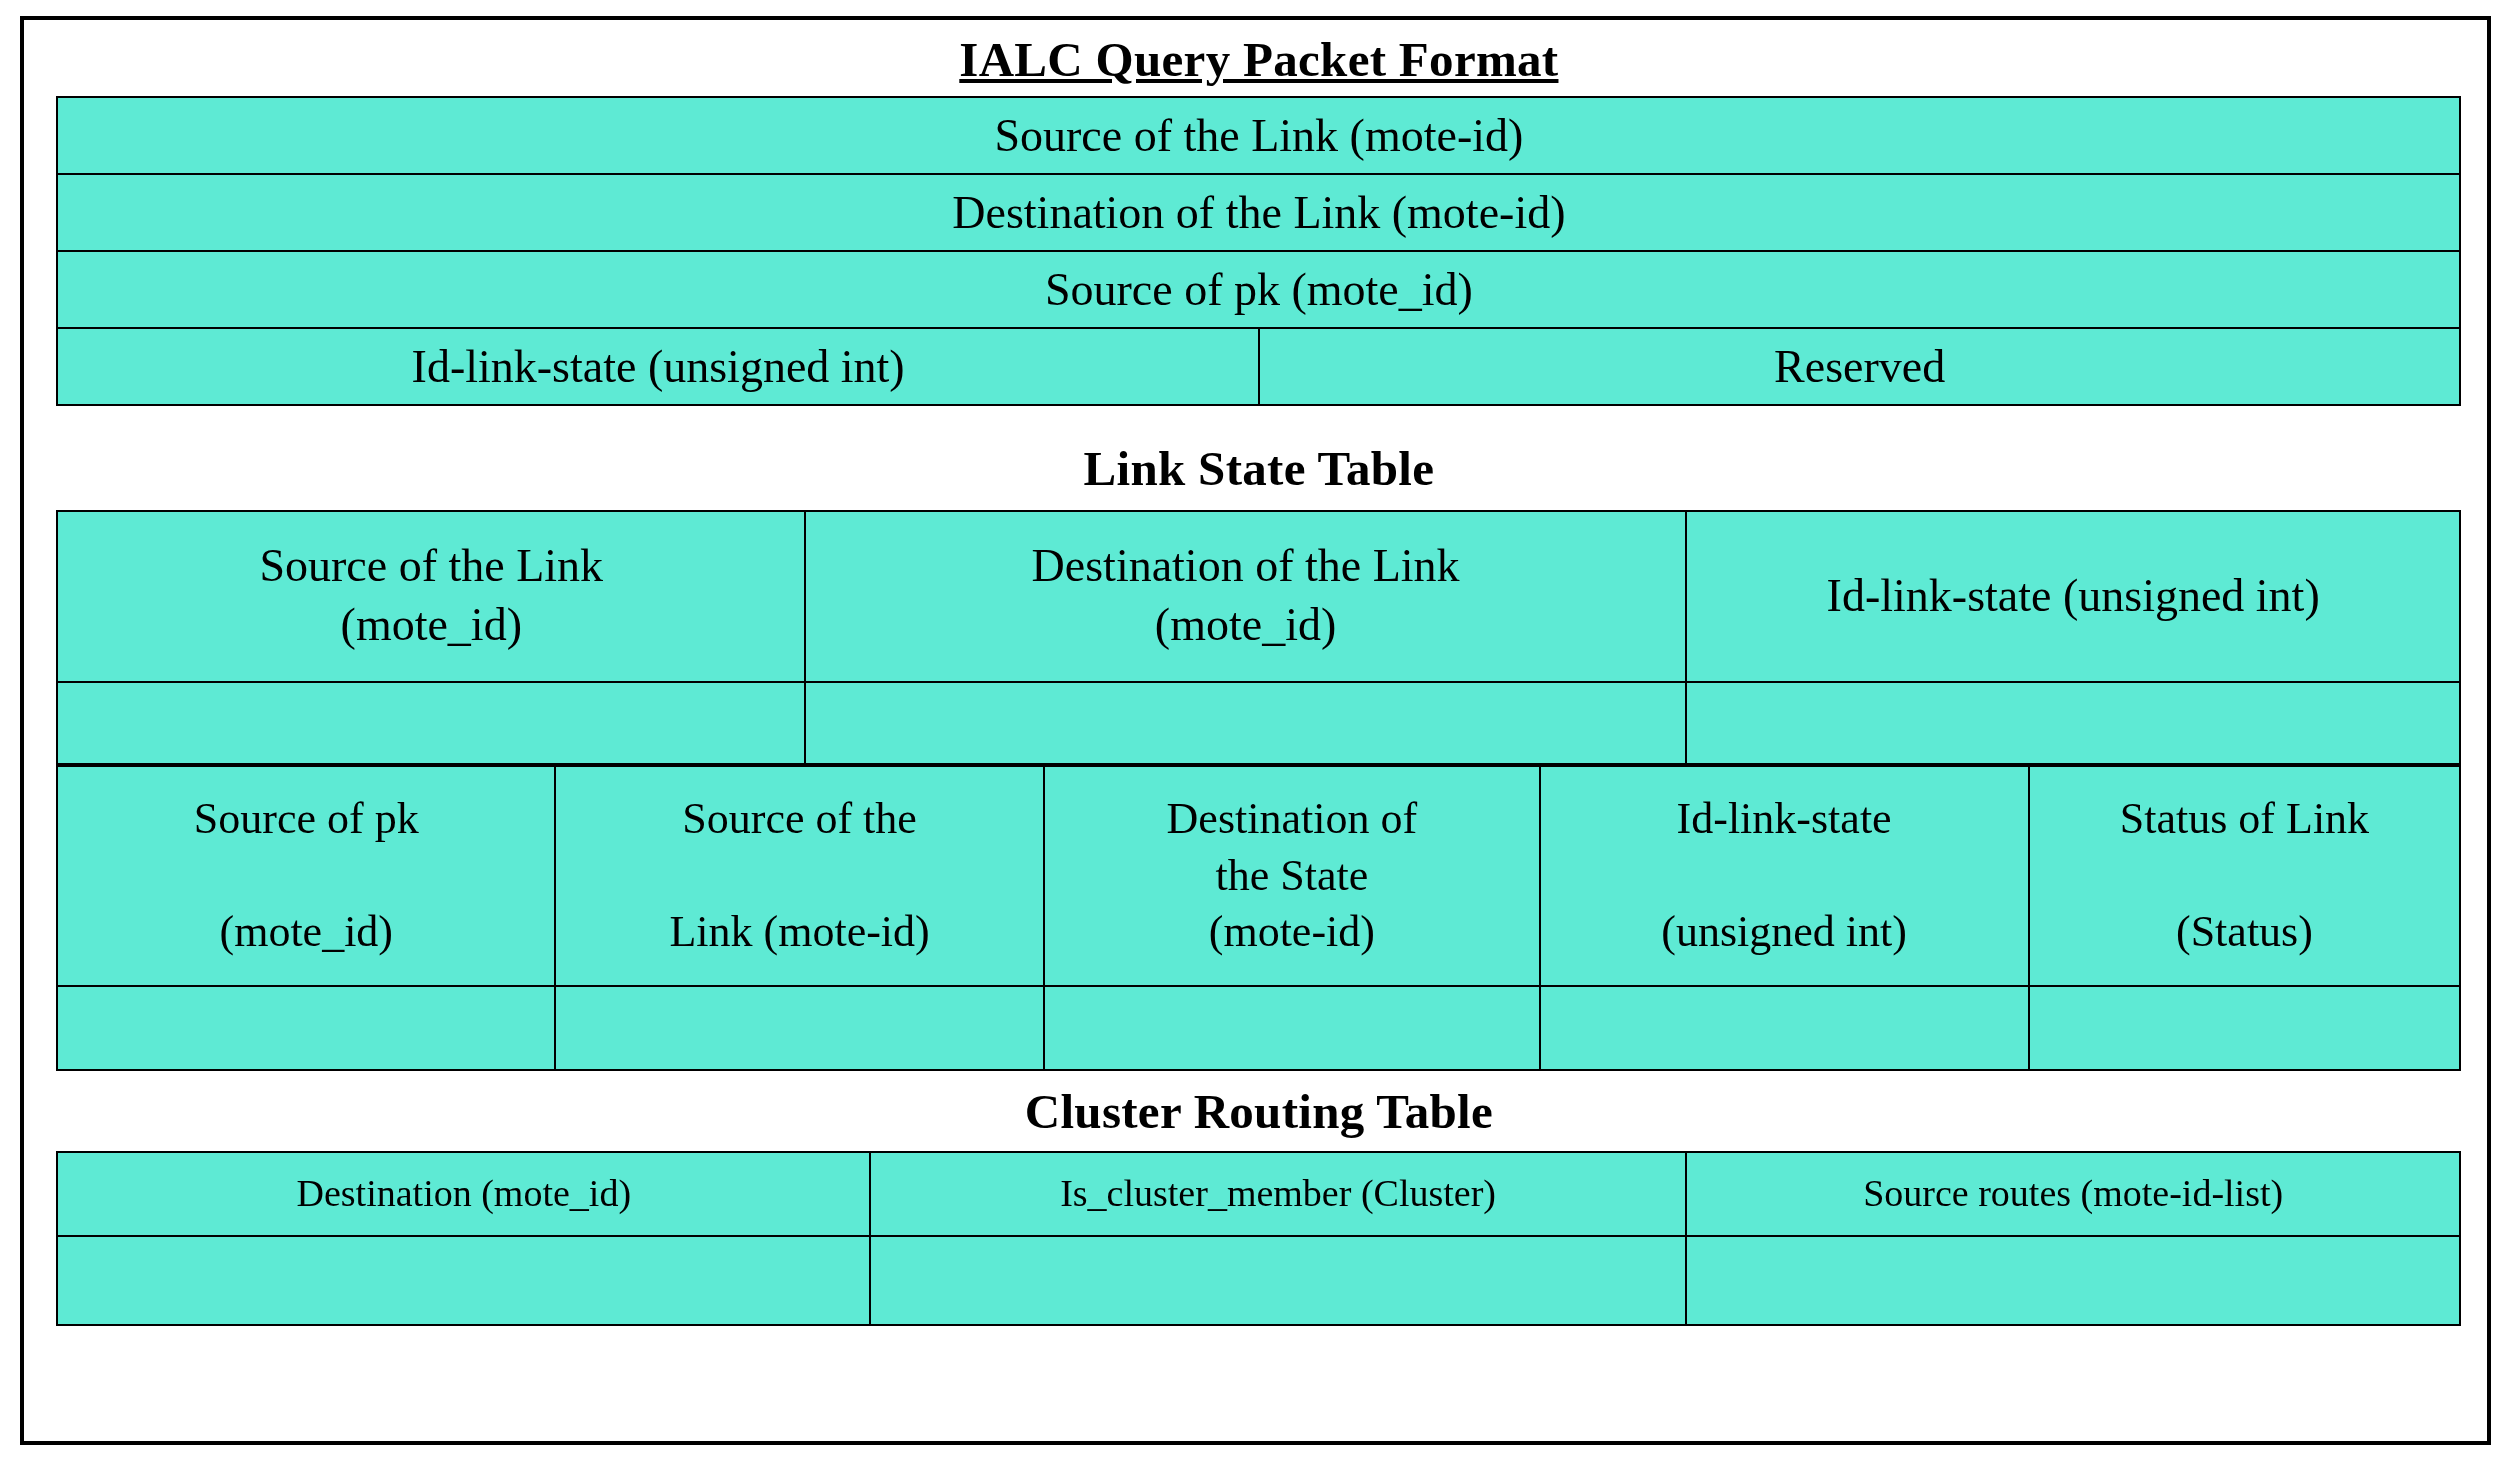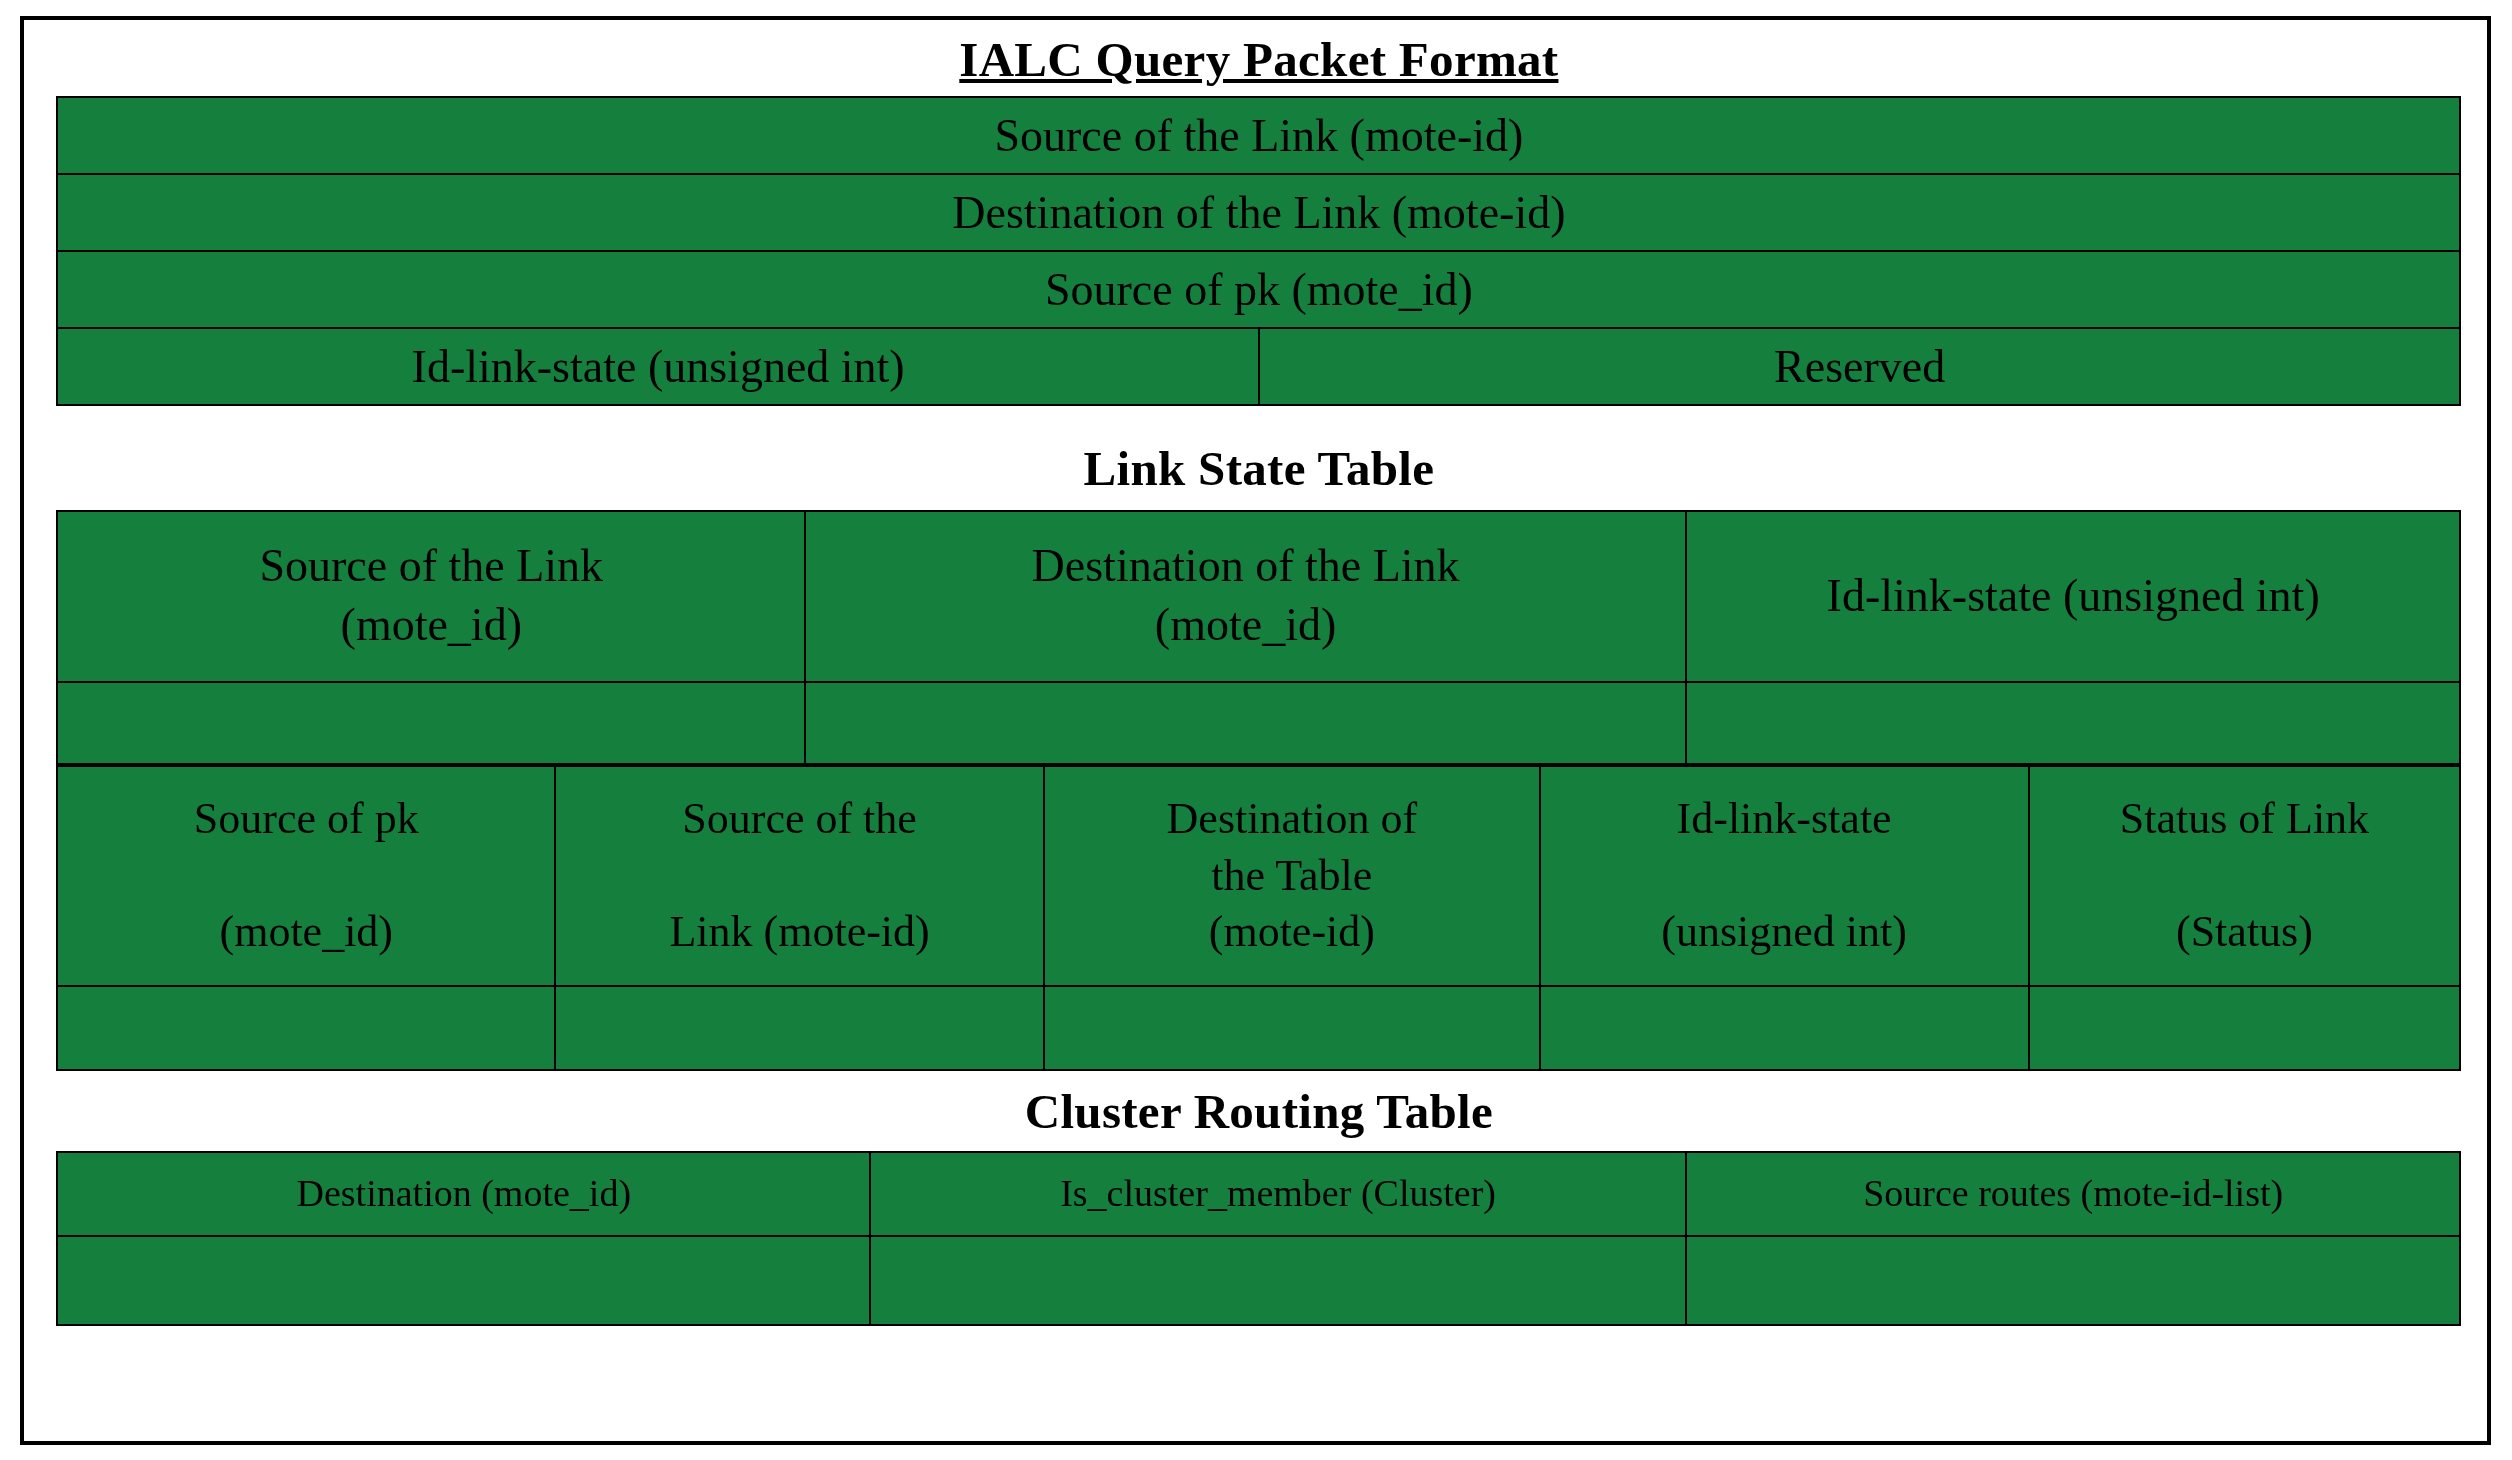--- a/index.html
+++ b/index.html
@@ -51,21 +51,21 @@
     table-layout: fixed;
     background: #ffffff;
   }
   .tbl td {
     border: 2.7px solid #000000;
     text-align: center;
     vertical-align: middle;
     font-size: 46px;
     line-height: 1.28;
     padding: 0 5.4px;
-    background: #15803d;
+    background: #5eead4;
   }
   .tbl td.empty { height: 80px; }
 
   
   #packet-table td { height: 75px; }
 
   
   #link-state-table td.hdr { height: 169px; }
   #link-state-table td.empty { height: 80px; }
 
@@ -142,21 +142,21 @@
           <td class="hdr" style="width:485px">
             <span>Source of pk</span><br><br>
             <span>(mote_id)</span>
           </td>
           <td class="hdr" style="width:476px">
             <span>Source of the</span><br><br>
             <span>Link (mote-id)</span>
           </td>
           <td class="hdr" style="width:483px">
             <span>Destination of</span><br>
-            <span>the Table</span><br>
+            <span>the State</span><br>
             <span>(mote-id)</span>
           </td>
           <td class="hdr" style="width:476px">
             <span>Id-link-state</span><br><br>
             <span>(unsigned int)</span>
           </td>
           <td class="hdr">
             <span>Status of Link</span><br><br>
             <span>(Status)</span>
           </td>

